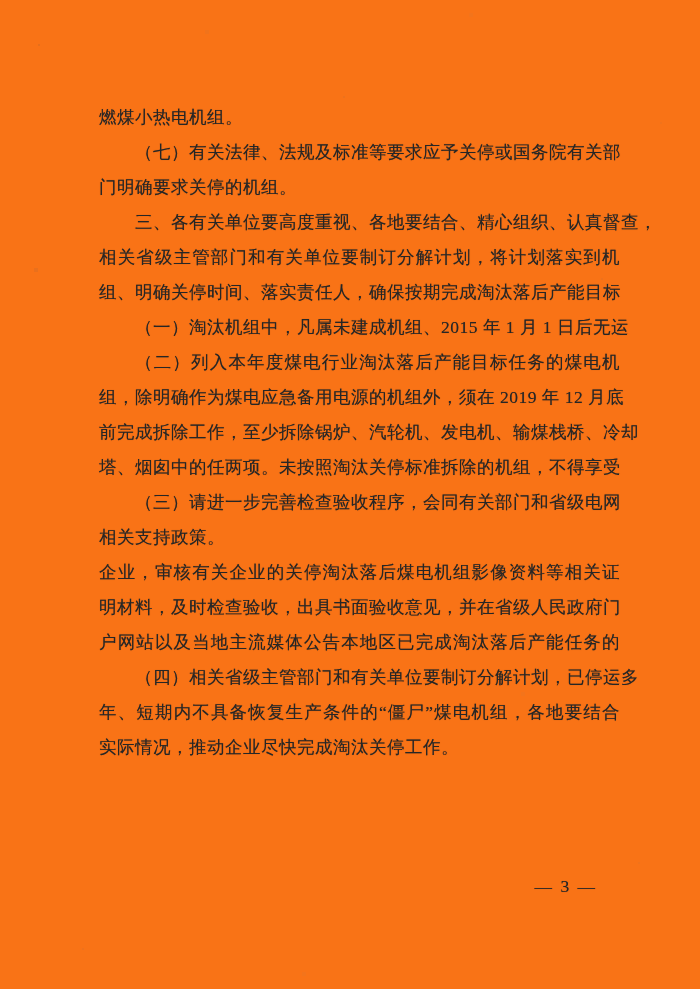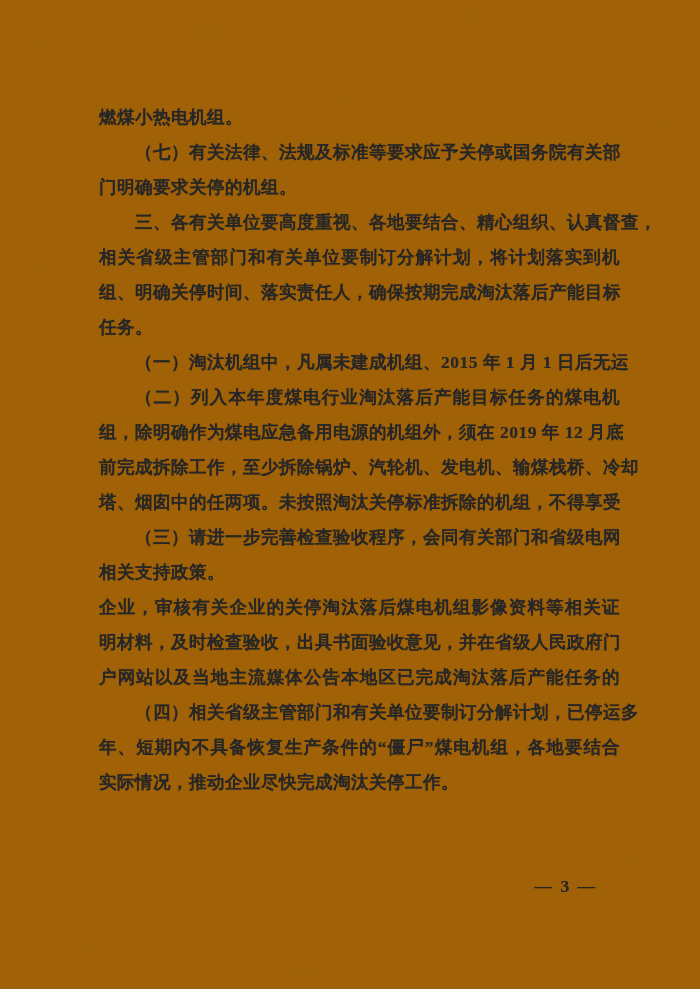--- a/index.html
+++ b/index.html
@@ -5,23 +5,22 @@
   * { margin: 0; padding: 0; box-sizing: border-box; }
   html, body { width: 700px; height: 989px; }
   body {
     background: #ffffff;
     font-family: "Liberation Serif", "DejaVu Serif", serif;
   }
   .page {
     position: relative;
     width: 700px;
     height: 989px;
-    background: #a16207;
+    background: #f97316;
     overflow: hidden;
-    font-weight: bold;
   }
   .doc-body {
     position: absolute;
     left: 99px;
     top: 100px;
     width: 521px;
     color: #262626;
   }
   .line {
     height: 35px;
@@ -75,21 +74,20 @@
 <body>
 
 <div class="page">
   <div class="doc-body">
       <div class="line last">燃煤小热电机组。</div>
       <div class="line full indent">（七）有关法律、法规及标准等要求应予关停或国务院有关部</div>
       <div class="line last">门明确要求关停的机组。</div>
       <div class="line full indent">三、各有关单位要高度重视、各地要结合、精心组织、认真督查，</div>
       <div class="line full">相关省级主管部门和有关单位要制订分解计划，将计划落实到机</div>
       <div class="line full">组、明确关停时间、落实责任人，确保按期完成淘汰落后产能目标</div>
-      <div class="line last">任务。</div>
       <div class="line full indent">（一）淘汰机组中，凡属未建成机组、2015 年 1 月 1 日后无运</div>
       <div class="line full indent">（二）列入本年度煤电行业淘汰落后产能目标任务的煤电机</div>
       <div class="line full">组，除明确作为煤电应急备用电源的机组外，须在 2019 年 12 月底</div>
       <div class="line full">前完成拆除工作，至少拆除锅炉、汽轮机、发电机、输煤栈桥、冷却</div>
       <div class="line full">塔、烟囱中的任两项。未按照淘汰关停标准拆除的机组，不得享受</div>
       <div class="line full indent">（三）请进一步完善检查验收程序，会同有关部门和省级电网</div>
       <div class="line last">相关支持政策。</div>
       <div class="line full">企业，审核有关企业的关停淘汰落后煤电机组影像资料等相关证</div>
       <div class="line full">明材料，及时检查验收，出具书面验收意见，并在省级人民政府门</div>
       <div class="line full">户网站以及当地主流媒体公告本地区已完成淘汰落后产能任务的</div>

